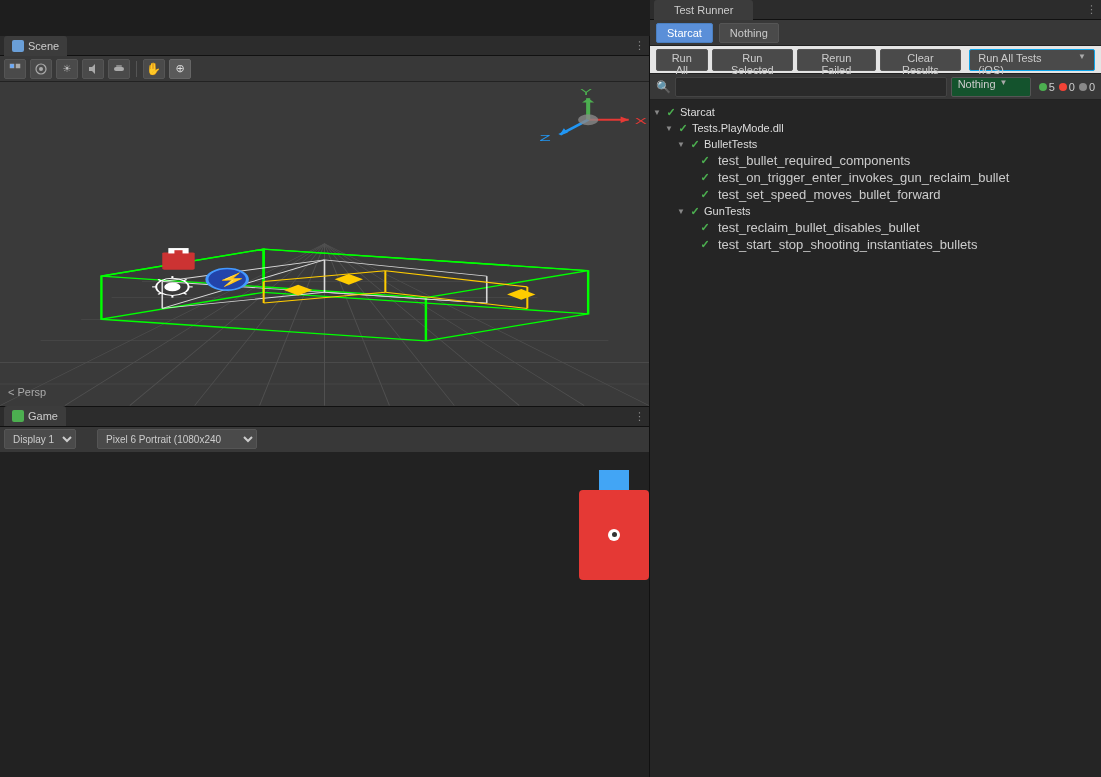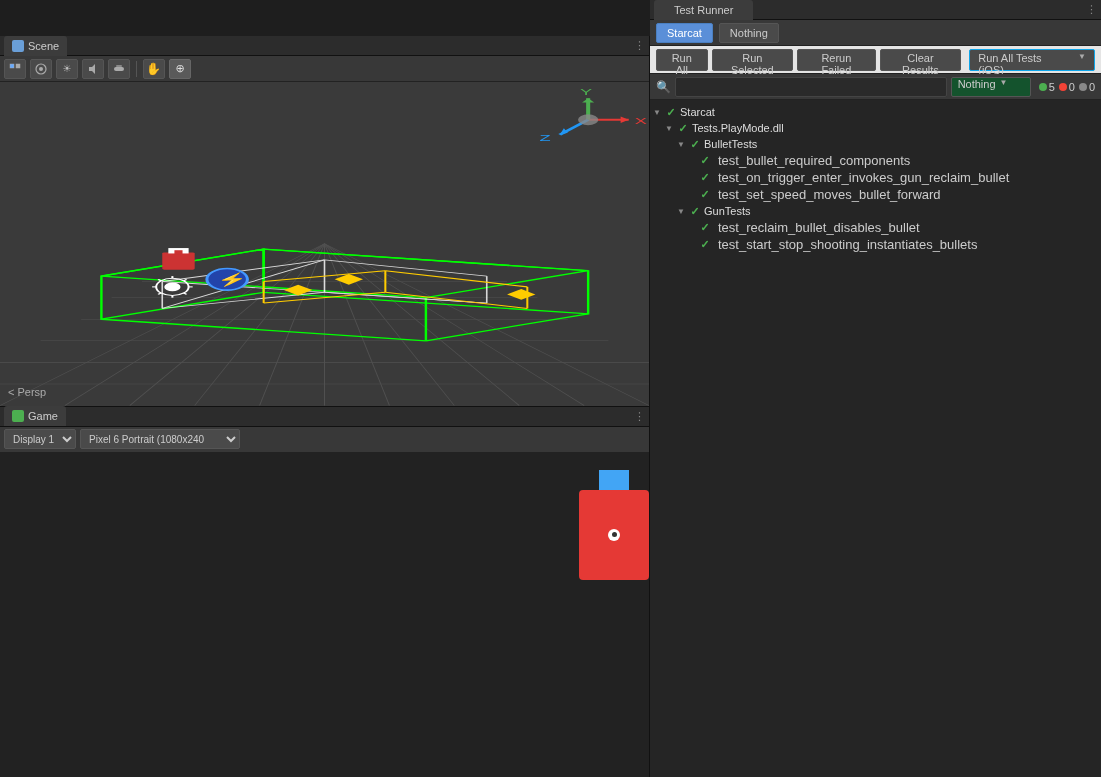--- a/index.html
+++ b/index.html
@@ -168,21 +168,21 @@
       flex-direction: column;
       border-right: 1px solid #111;
     }
 
     .game-toolbar {
       display: flex;
       align-items: center;
       background: #383838;
       height: 26px;
       padding: 2px 4px;
-      gap: 4px;
+      gap: 21px;
       border-bottom: 1px solid #222;
       flex-shrink: 0;
     }
 
     .game-select {
       background: #4a4a4a;
       border: 1px solid #555;
       border-radius: 2px;
       color: #ccc;
       font-size: 10px;

